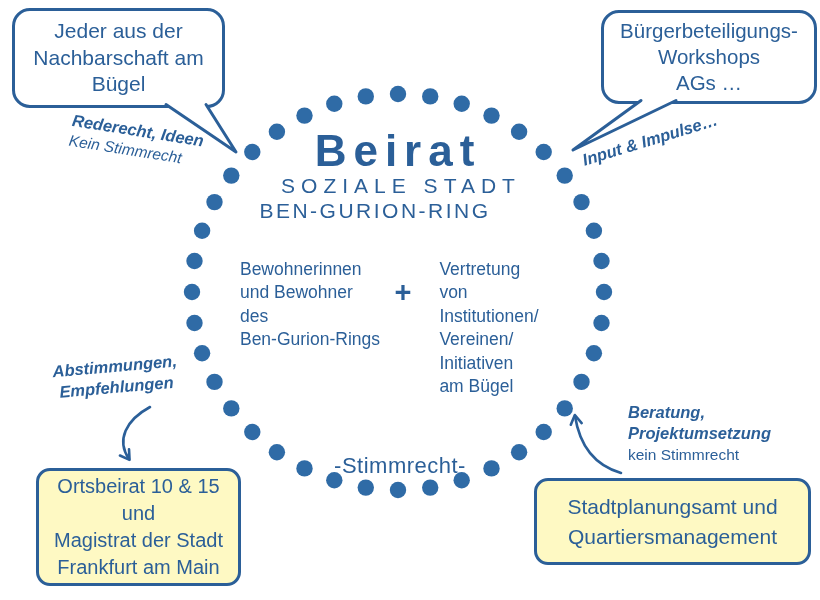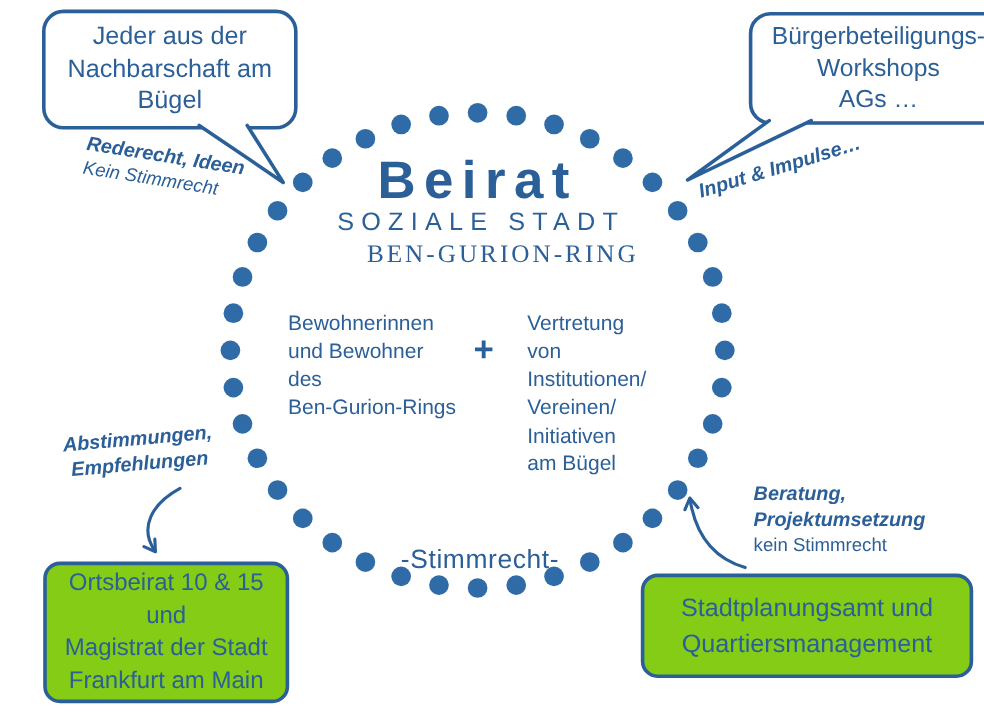--- a/index.html
+++ b/index.html
@@ -6,25 +6,25 @@
   html,body{margin:0;padding:0;background:#fff;}
   .stage{
     position:relative;width:820px;height:600px;background:#fff;overflow:hidden;
     font-family:"Liberation Sans",sans-serif;color:var(--accent);
   }
   .abs{position:absolute;}
   .pre{white-space:pre-line;}
   .bubble{
     position:absolute;background:#fff;border:3px solid var(--accent);
     border-radius:18px;box-sizing:border-box;z-index:1;
-    display:flex;align-items:center;justify-content:center;text-align:center;margin-left:23px;
+    display:flex;align-items:center;justify-content:center;text-align:center;
   }
   .bubble-text{font-size:21px;line-height:1.28;font-weight:400;}
   .rbox{
-    position:absolute;background:#84cc16;border:3px solid var(--accent);
+    position:absolute;background:#fef9c3;border:3px solid var(--accent);
     border-radius:14px;box-sizing:border-box;z-index:1;
     display:flex;align-items:center;justify-content:center;text-align:center;
   }
   .overlay{position:absolute;left:0;top:0;width:820px;height:600px;pointer-events:none;z-index:2;}
   #dotRing circle{fill:var(--dot);}
   .tailFill{fill:#fff;stroke:none;}
   .tailStroke{fill:none;stroke:var(--accent);stroke-width:3;stroke-linecap:round;stroke-linejoin:round;}
   .arrow{fill:none;stroke:var(--accent);stroke-width:2.6;stroke-linecap:round;marker-end:url(#ah);}
   .title{font-size:44px;font-weight:700;letter-spacing:7px;transform:translateX(-50%);z-index:3;}
   .subtitle{font-size:21px;font-weight:400;letter-spacing:6px;transform:translateX(-50%);z-index:3;}
@@ -121,21 +121,21 @@
     <path class="tailFill" d="M 641 100 L 573 150 L 676 100 Z"></path>
     <path class="tailStroke" d="M 641 100.5 L 573 150 L 676 100.5"></path>
 
     <path class="arrow" d="M 150 407 C 126 420, 116 440, 129 459"></path>
 
     <path class="arrow" d="M 621 473 C 597 466, 580 448, 575 416"></path>
   </svg>
 
   <div class="abs subtitle" style="left:401px;top:174px;">SOZIALE STADT</div>
   <div class="abs title" style="left:398px;top:126px;">Beirat</div>
-  <div class="abs subtitle2" style="left:419px;top:199px;font-family:Liberation Serif, serif;">BEN-GURION-RING</div>
+  <div class="abs subtitle2" style="left:375px;top:199px;">BEN-GURION-RING</div>
 
   <div class="abs memberCol pre" style="left:310px;top:258px;">Bewohnerinnen
 und Bewohner
 des
 Ben-Gurion-Rings</div>
   <div class="abs plus" style="left:403px;top:276px;">+</div>
   <div class="abs memberCol pre" style="left:489px;top:258px;">Vertretung
 von
 Institutionen/
 Vereinen/

